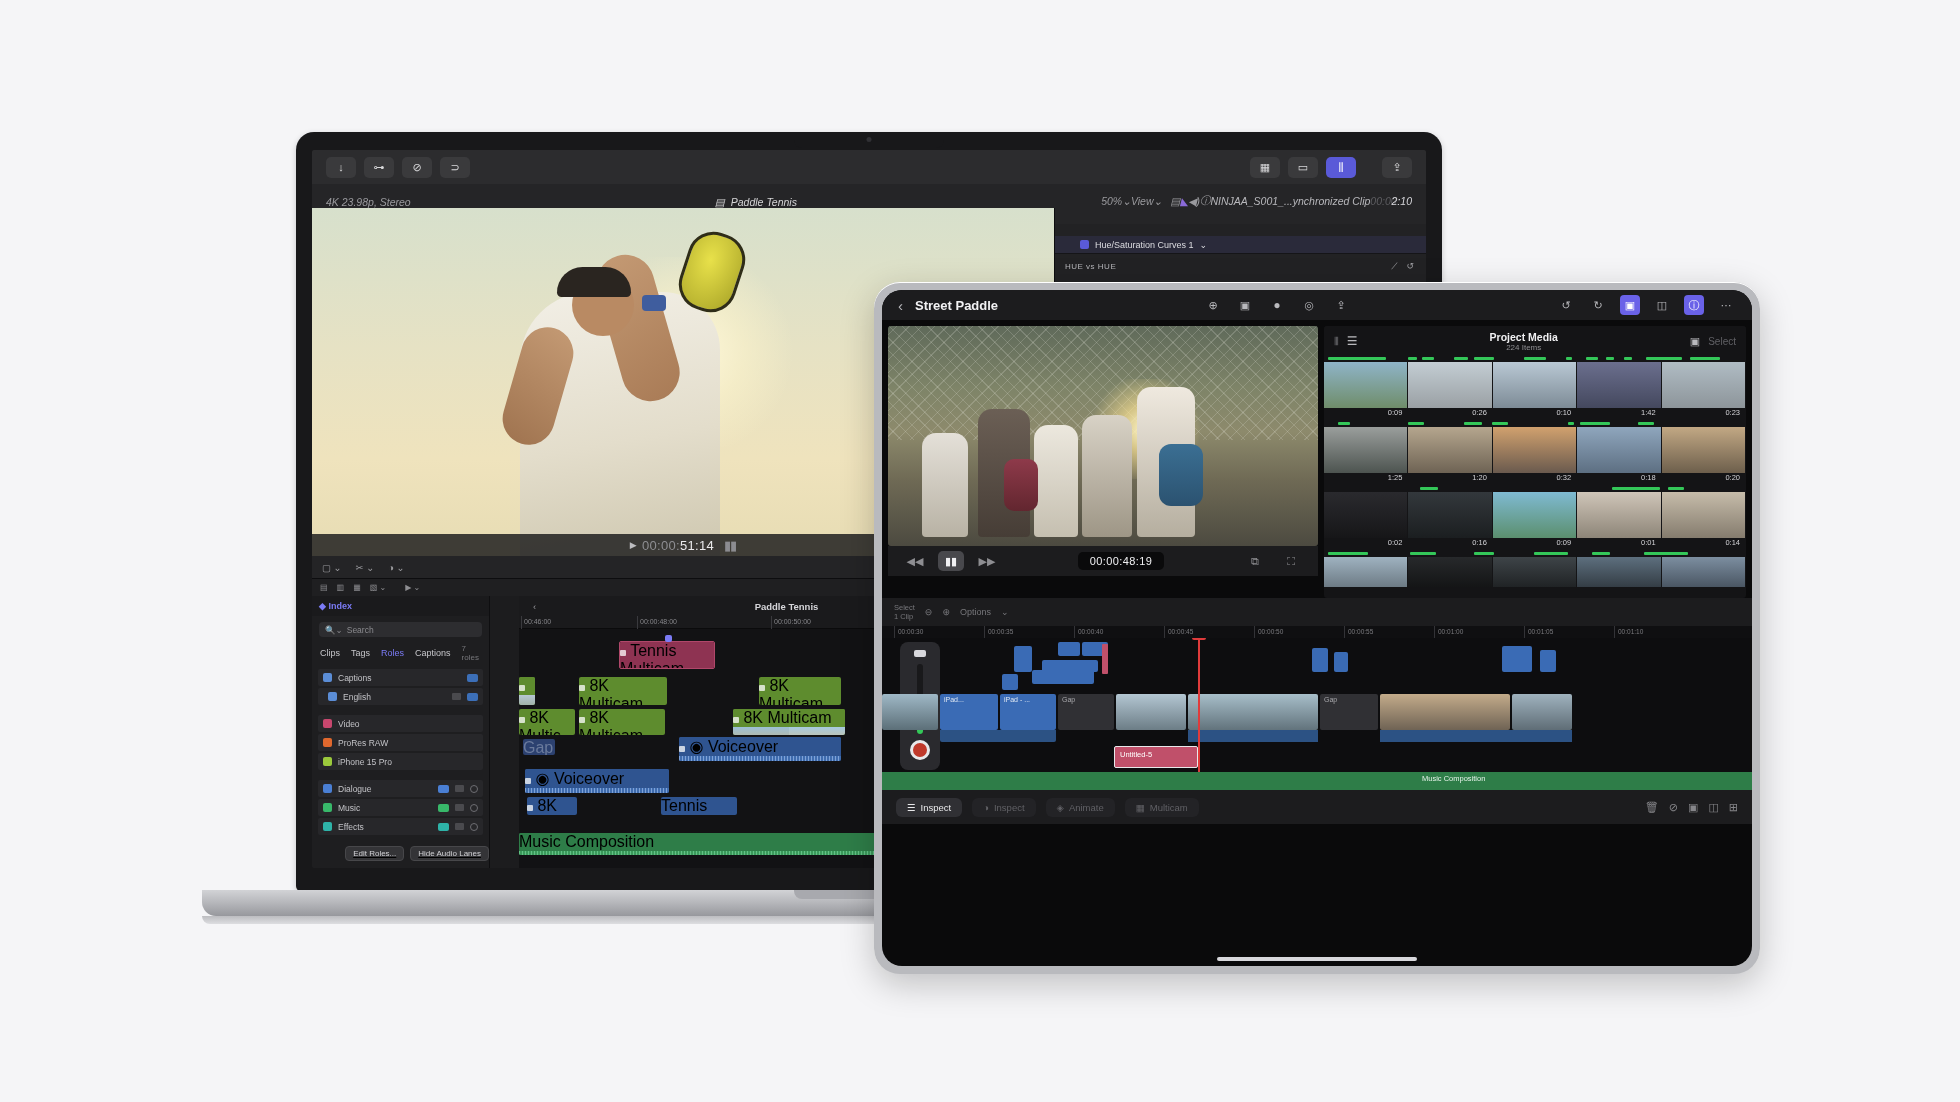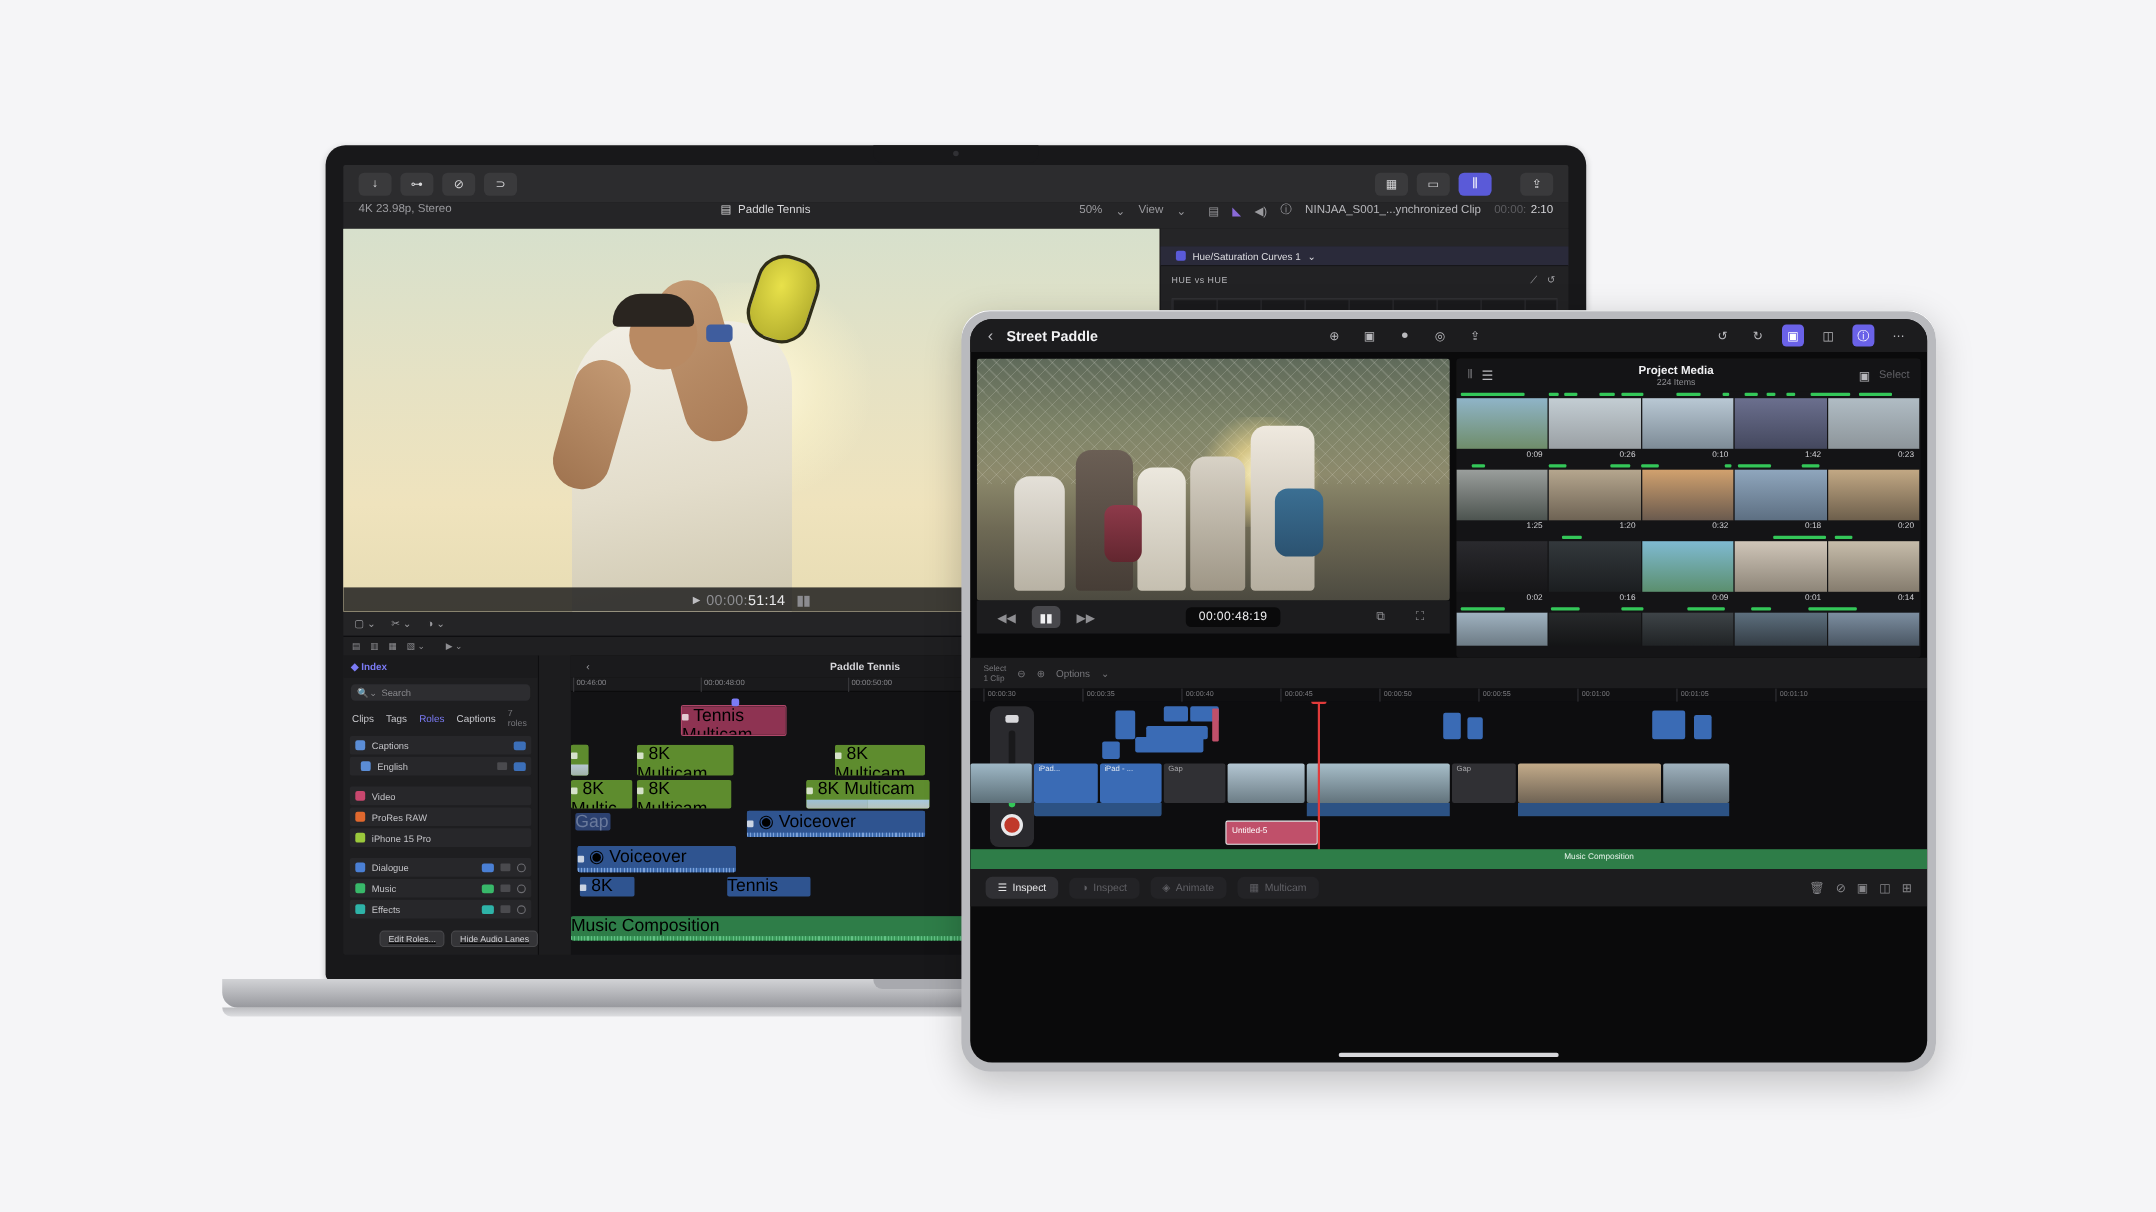--- a/index.html
+++ b/index.html
@@ -48,25 +48,25 @@
   .fcp-toolbar {
     height: 34px; background:#2c2c2e; display:flex; align-items:center;
     padding: 0 14px; gap: 8px; border-bottom:1px solid #projected;
   }
   .tb-btn {
     background:#3a3a3c; border-radius:5px; height:21px; min-width:30px;
     display:flex;align-items:center;justify-content:center; color:#d8d8da; font-size:11px;
   }
   .tb-spacer { flex:1; }
   .fcp-sub {
-    height: 24px; background:#252527; display:flex; align-items:flex-start;
-    padding: 0 14px; font-size:10.5px; color:#9a9a9e; gap:10px;
+    height: 24px; background:#252527; display:flex; align-items:flex-end;
+    padding: 0 14px; font-size:10.5px; color:#9a9a9e; gap:10px;font-style:italic;
   }
   .fcp-sub .center { flex:1; display:flex; align-items:center; justify-content:center; gap:6px; color:#d6d6d8; font-size:10.5px;}
-  .fcp-sub .right { display:flex;align-items:center; gap:12px; }
+  .fcp-sub .right { display:flex;align-items:center; }
 
   .fcp-body { display:flex; height: 660px; }
   .viewer-col { width: 742px; position:relative; }
   .viewer {
     height: 348px; position:relative; overflow:hidden;
     background: linear-gradient(170deg,#cfd8c4 0%,#e2dfc0 35%,#e8dcb8 60%,#d8cfae 100%);
   }
   .sky { position:absolute; inset:0;
     background: linear-gradient(180deg,#d7e0cc 0%,#e6e2c4 40%,#efe3bd 72%,#e7dcb3 100%); }
   .sun-glow { position:absolute; left:36%; top:14%; width:220px; height:190px;
@@ -139,21 +139,21 @@
   .tl-ruler { height:13px; background:#1a1a1c; position:relative; border-bottom:1px solid #0b0b0c;}
   .tl-ruler span { position:absolute; top:2px; font-size:7px; color:#86868a; }
   .tl-ruler i { position:absolute; top:0; width:1px; height:13px; background:#3a3a3e; }
   .badge { width:6px;height:6px;border-radius:1px; background:rgba(255,255,255,.75); display:inline-block;}
 
   
   .insp { width:372px; background:#222224; border-left:1px solid #0d0d0f; }
   .insp-top { height:16px; background:#252527; }
   .insp-row {
     height:18px; background:#2a2a3a; display:flex; align-items:center; gap:6px;
-    padding:0 14px; font-size:9px; color:#dcdce0; border-bottom:1px solid #151518;
+    padding:0 25px; font-size:9px; color:#dcdce0; border-bottom:1px solid #151518;margin-top:12px;
   }
   .insp-sub { padding:8px 10px; font-size:8px; color:#b6b6ba; letter-spacing:.5px;}
   .curve-grid {
     margin:4px 10px; height:62px; background:#1a1a1c; border:1px solid #333337;
     background-image: linear-gradient(to right,#2e2e32 1px,transparent 1px),
                       linear-gradient(to bottom,#2e2e32 1px,transparent 1px);
     background-size: 40px 20px;
   }
 
   

